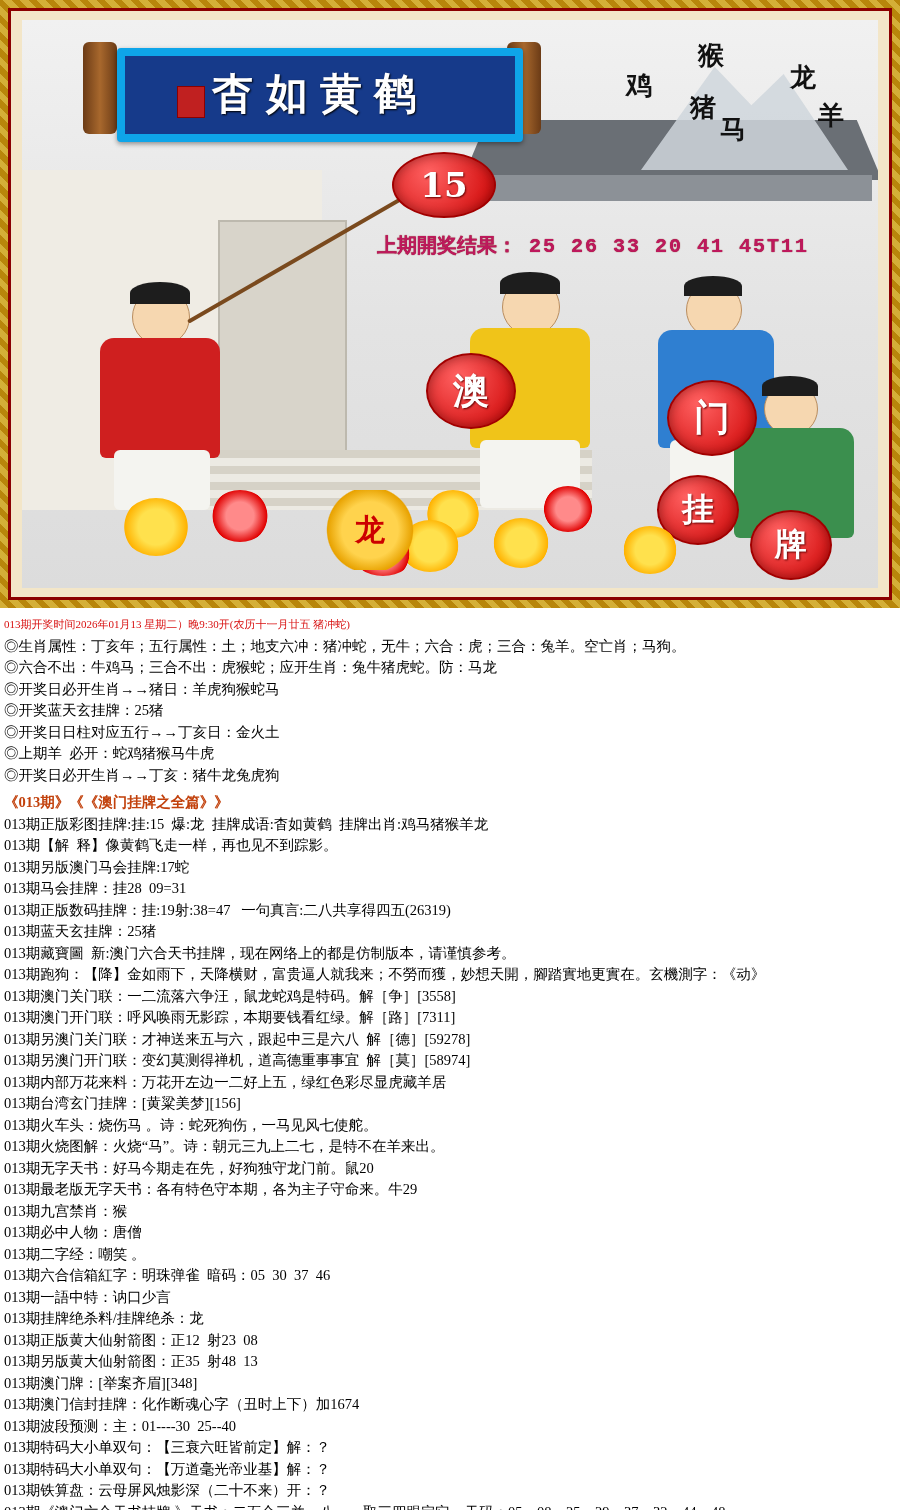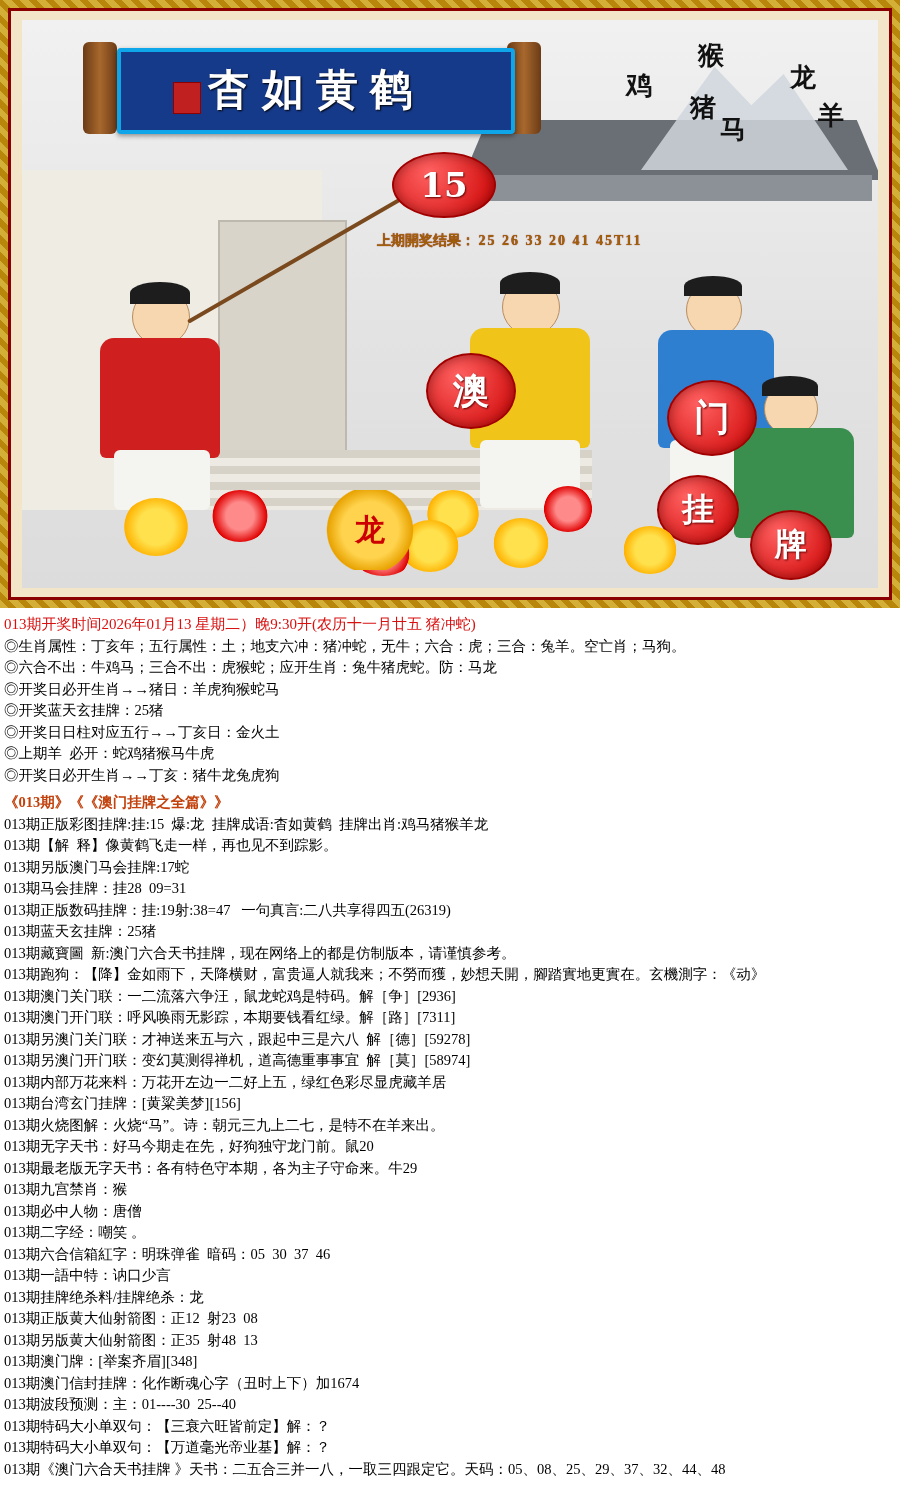--- a/index.html
+++ b/index.html
@@ -12,21 +12,21 @@
   .sky{position:absolute;inset:0;background:linear-gradient(#f1f1f1,#e3e3e3 55%,#dcdcdc);}
   .roof{position:absolute;left:440px;top:100px;width:420px;height:60px;background:#6a6f75;
     clip-path:polygon(0 100%,6% 0,94% 0,100% 100%);}
   .roof2{position:absolute;left:455px;top:155px;width:395px;height:26px;background:#8c9197;}
   .wall-left{position:absolute;left:0;top:150px;width:300px;height:340px;background:#efece4;}
   .door{position:absolute;left:196px;top:200px;width:125px;height:240px;background:#d8d4ca;border:2px solid #bdb9ae;}
   .stairs{position:absolute;left:140px;top:430px;width:430px;height:60px;
     background:repeating-linear-gradient(#d6d2c7 0 8px,#eceae3 8px 16px);}
   .scroll-banner{position:absolute;left:55px;top:22px;width:470px;height:92px;}
   .scroll-body{position:absolute;left:40px;top:6px;width:390px;height:78px;background:#163a8a;
-    border:4px solid #0ea5e9;border-radius:4px;box-shadow:0 2px 5px rgba(0,0,0,.4);}
+    border:8px solid #0ea5e9;border-radius:4px;box-shadow:0 2px 5px rgba(0,0,0,.4);}
   .scroll-text{position:absolute;left:0;right:0;top:10px;text-align:center;color:#ffffff;
     font-size:42px;font-weight:bold;letter-spacing:12px;font-family:"DejaVu Serif",serif;text-shadow:1px 1px 2px #000;}
   .scroll-cap{position:absolute;top:0;width:34px;height:92px;background:linear-gradient(90deg,#6b3b16,#a8682d,#6b3b16);border-radius:6px;}
   .scroll-cap.l{left:6px;}
   .scroll-cap.r{right:6px;}
   .seal{position:absolute;left:52px;top:30px;width:26px;height:30px;background:#c02020;border:1px solid #8b0000;}
   .mountain{position:absolute;right:30px;top:30px;width:230px;height:120px;background:#cfd6dc;
     clip-path:polygon(10% 100%,42% 14%,58% 46%,72% 20%,100% 100%);opacity:.85;}
   .zodiac{position:absolute;color:#111;font-size:26px;font-weight:bold;font-family:"DejaVu Serif",serif;}
   .lantern{position:absolute;border-radius:50%;background:radial-gradient(circle at 35% 30%,#ff6161,#cc0000);
@@ -36,22 +36,22 @@
   .lan15{left:370px;top:132px;width:100px;height:62px;}
   .lan15 .lbl{font-size:34px;}
   .lanA{left:404px;top:333px;width:86px;height:72px;}
   .lanA .lbl{font-size:36px;}
   .lanB{left:645px;top:360px;width:86px;height:72px;}
   .lanB .lbl{font-size:36px;}
   .lanC{left:635px;top:455px;width:78px;height:66px;}
   .lanC .lbl{font-size:32px;}
   .lanD{left:728px;top:490px;width:78px;height:66px;}
   .lanD .lbl{font-size:32px;}
-  .result-line{position:absolute;left:355px;top:212px;width:470px;font-weight:bold;font-size:14px;color:#a16207;
-    font-family:Liberation Serif, serif;text-shadow:0 0 1px #700;}
+  .result-line{position:absolute;left:355px;top:212px;width:470px;font-weight:bold;font-size:20px;color:#be185d;
+    font-family:Liberation Mono, monospace;text-shadow:0 0 1px #700;}
   .result-line .nums{letter-spacing:2px;}
   .issue{position:absolute;left:48px;top:530px;font-size:30px;font-weight:bold;color:#ffffff;
     font-family:"DejaVu Serif",serif;margin-top:47px;-webkit-text-stroke:1px #000;}
   .firework{position:absolute;border-radius:50%;}
   .fw-y{background:radial-gradient(circle,#ffe14d 0 40%,#ffb200 70%,rgba(255,178,0,0) 72%);}
   .fw-r{background:radial-gradient(circle,#ff8a8a 0 35%,#e00000 68%,rgba(224,0,0,0) 70%);}
   .dragon-burst{position:absolute;left:300px;top:470px;width:96px;height:80px;
     background:radial-gradient(circle,#ffd34d 0 45%,#e8a200 68%,rgba(232,162,0,0) 70%);}
   .dragon-burst span{position:absolute;inset:0;display:flex;align-items:center;justify-content:center;
     color:#cc0000;font-size:30px;font-weight:bold;font-family:"DejaVu Serif",serif;}
@@ -60,21 +60,21 @@
   .hair{position:absolute;background:#1d1d1d;border-radius:50% 50% 0 0;}
   .body-r{position:absolute;background:#cf1f1f;border-radius:14px 14px 6px 6px;}
   .body-y{position:absolute;background:#f0c419;border-radius:14px 14px 6px 6px;}
   .body-b{position:absolute;background:#2f7fd1;border-radius:14px 14px 6px 6px;}
   .body-g{position:absolute;background:#3b8f4e;border-radius:14px 14px 6px 6px;}
   .legs-w{position:absolute;background:#f4f4f0;border-radius:6px;}
   .pole{position:absolute;height:4px;background:#7a4a1e;transform-origin:left center;border-radius:2px;}
   .txtblock{padding:6px 4px 14px 4px;font-size:14.5px;line-height:21.5px;}
   .red{color:#c2410c;}
   .line{white-space:pre-wrap;}
-  .hdr-red{color:#d81010;font-size:15px;}
+  .hdr-red{color:#d81010;font-size:11px;}
   .bold{font-weight:bold;}
 </style>
 </head>
 <body>
 
 <div class="poster">
   <div class="frame-outer"></div>
   <div class="frame-mid"></div>
   <div class="frame-inner">
     <div class="sky"></div>
@@ -180,37 +180,39 @@
   <div class="line bold red" style="margin-top:6px;">《013期》《《澳门挂牌之全篇》》</div>
 
   <div class="line">013期正版彩图挂牌:挂:15  爆:龙  挂牌成语:杳如黄鹤  挂牌出肖:鸡马猪猴羊龙</div>
   <div class="line">013期【解  释】像黄鹤飞走一样，再也见不到踪影。</div>
   <div class="line">013期另版澳门马会挂牌:17蛇</div>
   <div class="line">013期马会挂牌：挂28  09=31</div>
   <div class="line">013期正版数码挂牌：挂:19射:38=47   一句真言:二八共享得四五(26319)</div>
   <div class="line">013期蓝天玄挂牌：25猪</div>
   <div class="line">013期藏寶圖  新:澳门六合天书挂牌，现在网络上的都是仿制版本，请谨慎参考。</div>
   <div class="line">013期跑狗：【降】金如雨下，天降横财，富贵逼人就我来；不勞而獲，妙想天開，腳踏實地更實在。玄機測字：《动》</div>
-  <div class="line">013期澳门关门联：一二流落六争汪，鼠龙蛇鸡是特码。解［争］[2936]</div>
+  <div class="line">013期澳门关门联：一二流落六争汪，鼠龙蛇鸡是特码。解［争］[3558]</div>
   <div class="line">013期澳门开门联：呼风唤雨无影踪，本期要钱看红绿。解［路］[7311]</div>
   <div class="line">013期另澳门关门联：才神送来五与六，跟起中三是六八  解［德］[59278]</div>
   <div class="line">013期另澳门开门联：变幻莫测得禅机，道高德重事事宜  解［莫］[58974]</div>
   <div class="line">013期内部万花来料：万花开左边一二好上五，绿红色彩尽显虎藏羊居</div>
   <div class="line">013期台湾玄门挂牌：[黄粱美梦][156]</div>
+  <div class="line">013期火车头：烧伤马 。诗：蛇死狗伤，一马见风七使舵。</div>
   <div class="line">013期火烧图解：火烧“马”。诗：朝元三九上二七，是特不在羊来出。</div>
   <div class="line">013期无字天书：好马今期走在先，好狗独守龙门前。鼠20</div>
   <div class="line">013期最老版无字天书：各有特色守本期，各为主子守命来。牛29</div>
   <div class="line">013期九宫禁肖：猴</div>
   <div class="line">013期必中人物：唐僧</div>
   <div class="line">013期二字经：嘲笑 。</div>
   <div class="line">013期六合信箱紅字：明珠弹雀  暗码：05  30  37  46</div>
   <div class="line">013期一語中特：讷口少言</div>
   <div class="line">013期挂牌绝杀料/挂牌绝杀：龙</div>
   <div class="line">013期正版黄大仙射箭图：正12  射23  08</div>
   <div class="line">013期另版黄大仙射箭图：正35  射48  13</div>
   <div class="line">013期澳门牌：[举案齐眉][348]</div>
   <div class="line">013期澳门信封挂牌：化作断魂心字（丑时上下）加1674</div>
   <div class="line">013期波段预测：主：01----30  25--40</div>
   <div class="line">013期特码大小单双句：【三衰六旺皆前定】解：？</div>
   <div class="line">013期特码大小单双句：【万道毫光帝业基】解：？</div>
+  <div class="line">013期铁算盘：云母屏风烛影深（二十不来）开：？</div>
   <div class="line">013期《澳门六合天书挂牌 》天书：二五合三并一八，一取三四跟定它。天码：05、08、25、29、37、32、44、48</div>
 
 </div>
 
 </body></html>

